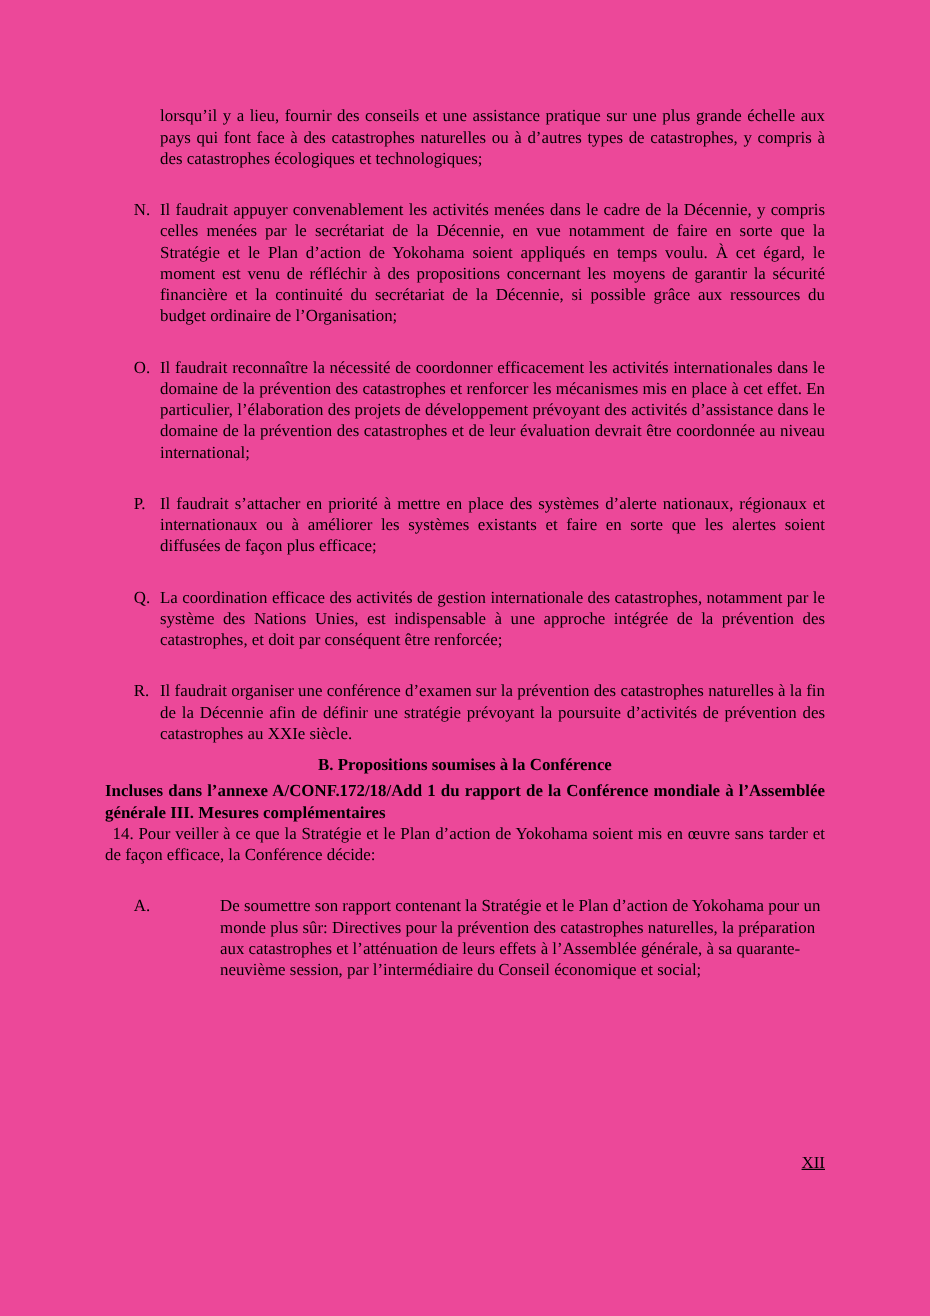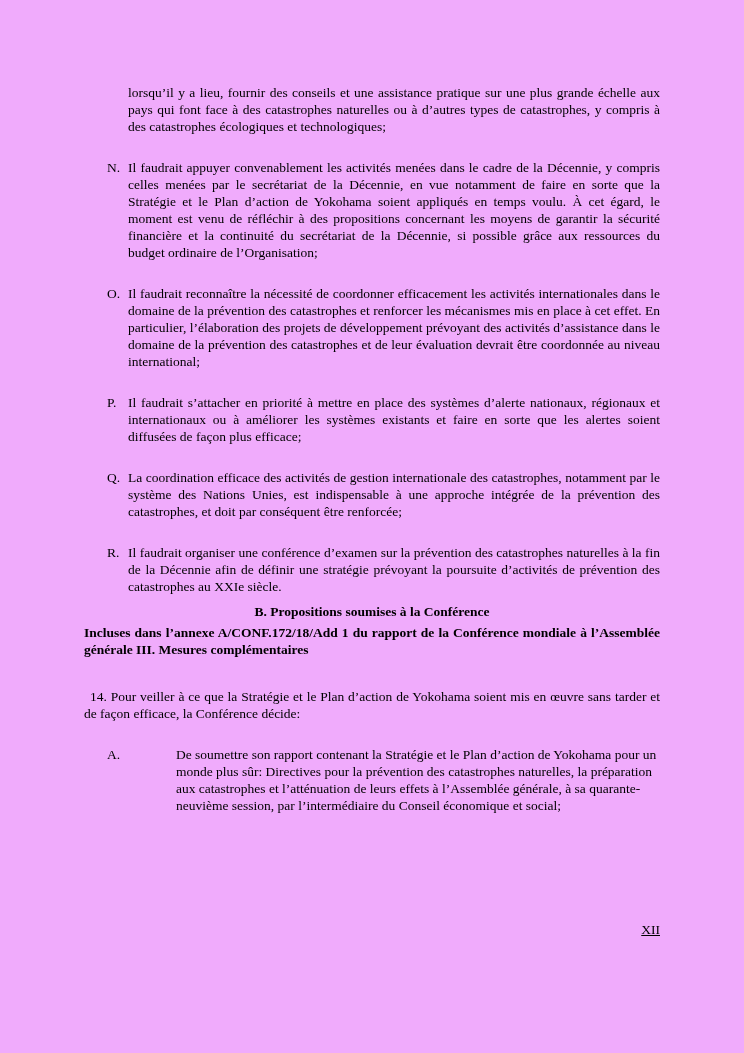--- a/index.html
+++ b/index.html
@@ -4,21 +4,21 @@
 <style>
   html, body {
     margin: 0;
     padding: 0;
     background: #ffffff;
   }
   .page {
     position: relative;
     width: 744px;
     height: 1053px;
-    background: #f0abfc;
+    background: #ec4899;
     color: #000000;
     font-family: "Liberation Serif", "DejaVu Serif", serif;
     font-size: 13.5px;
     line-height: 17px;
     overflow: hidden;
   }
   .content {
     position: absolute;
     top: 84px;
     left: 84px;
@@ -50,21 +50,20 @@
   }
   .heading {
     font-weight: bold;
     margin: 0;
     text-align: center;
   }
   .heading-b {
     margin-bottom: 4px;
   }
   .heading-annex {
-    margin-bottom: 30px;
     text-align: justify;
   }
   .numbered-para {
     margin: 0 0 24px 0;
     text-indent: 6px;
     text-align: justify;
   }
   .page-number {
     position: absolute;
     top: 921px;

